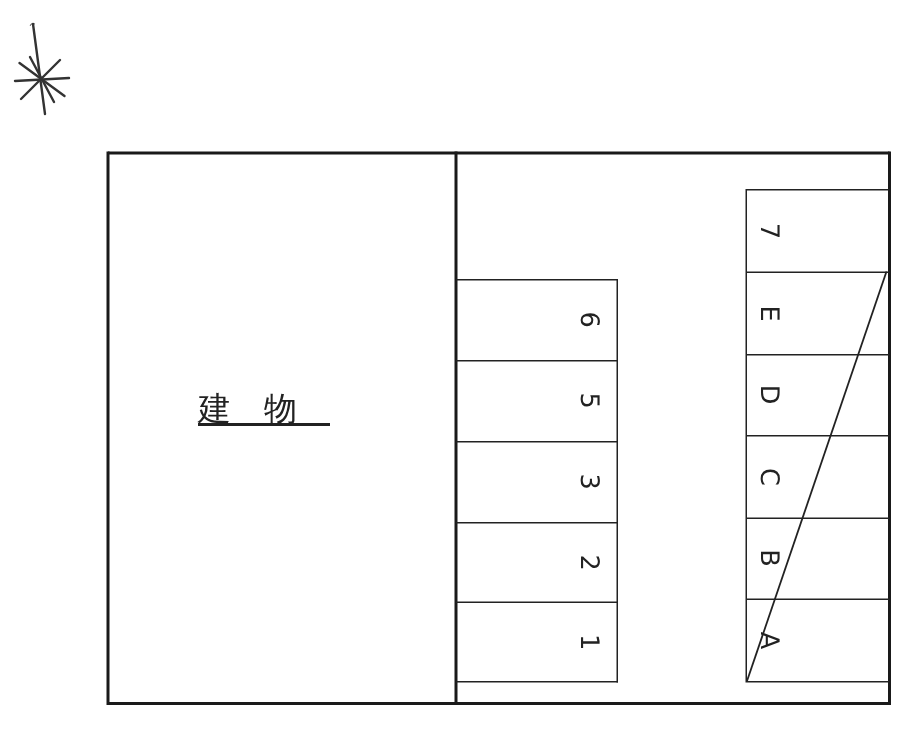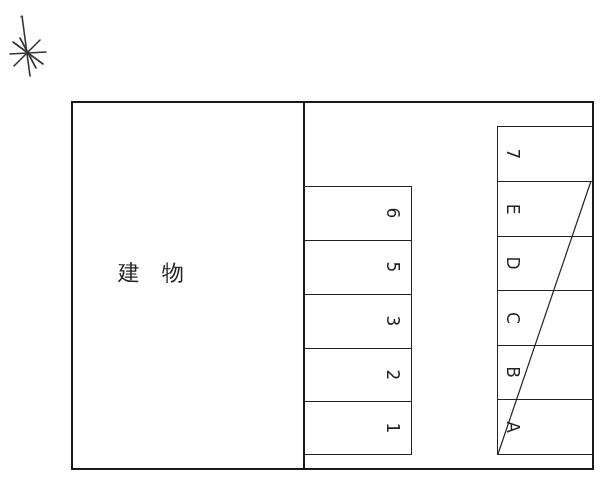--- a/index.html
+++ b/index.html
@@ -32,21 +32,21 @@
 </svg>
 
 <div>
   <div class="line-h" style="left:72px; top:101px; width:521px;"></div>
   <div class="line-h" style="left:72px; top:468px; width:521px;"></div>
   <div class="line-v" style="left:71px; top:101px; height:369px;"></div>
   <div class="line-v" style="left:592px; top:101px; height:369px;"></div>
   <div class="line-v" style="left:303px; top:101px; height:369px; border-left-width:2.5px;"></div>
 </div>
 
-<div class="building-label" style="left:118px; top:258px;">建物</div>
+<div class="building-label" style="left:132px; top:258px;text-decoration:underline;">建物</div>
 
 <div>
   <div class="thin-h" style="left:304px; top:186px; width:108px;"></div>
   <div class="thin-h" style="left:304px; top:240px; width:108px;"></div>
   <div class="thin-h" style="left:304px; top:294px; width:108px;"></div>
   <div class="thin-h" style="left:304px; top:348px; width:108px;"></div>
   <div class="thin-h" style="left:304px; top:401px; width:108px;"></div>
   <div class="thin-h" style="left:304px; top:454px; width:108px;"></div>
   <div class="thin-v" style="left:411px; top:186px; height:269px;"></div>
 

